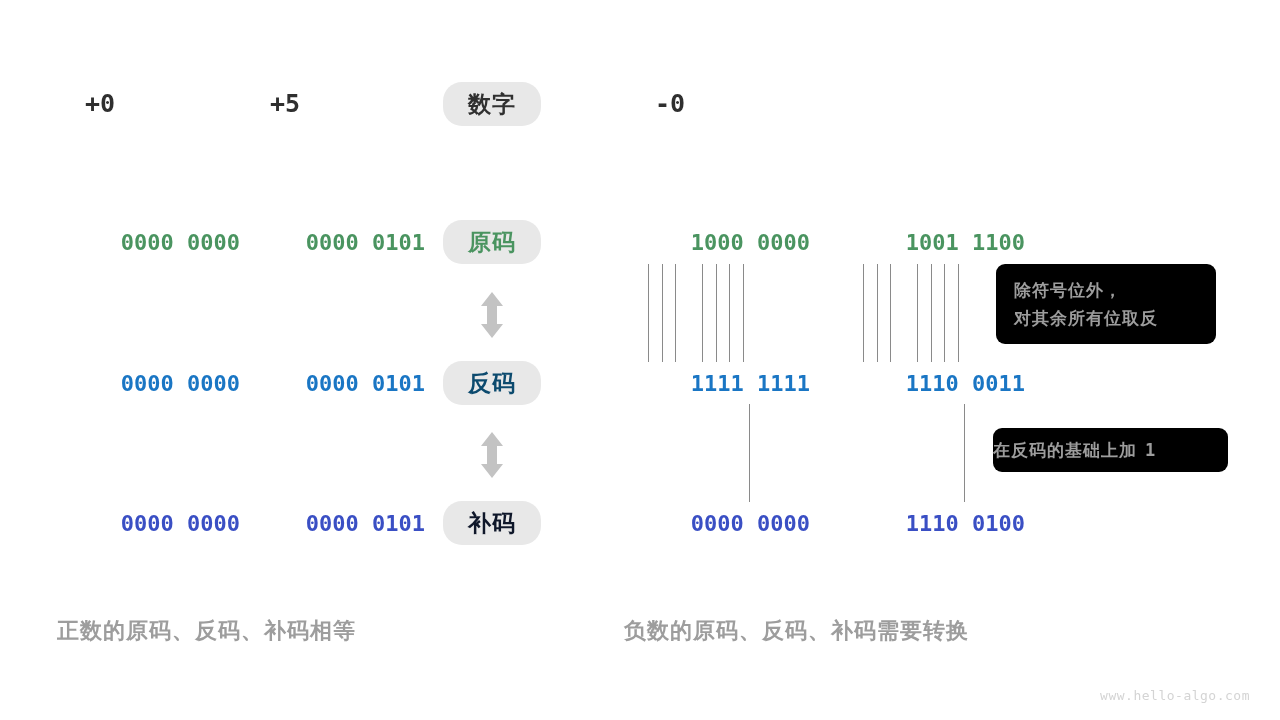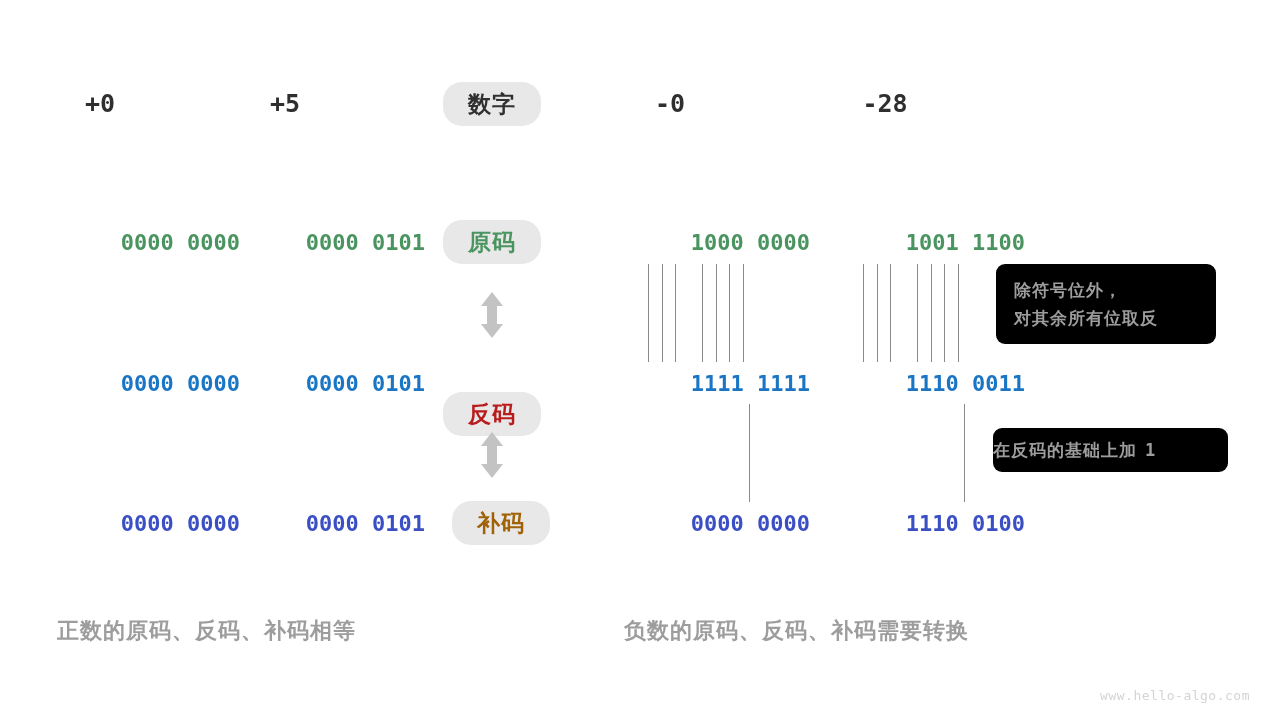--- a/index.html
+++ b/index.html
@@ -47,22 +47,22 @@
     background: #e8e8e8;
     display: flex;
     align-items: center;
     justify-content: center;
     font-size: 23px;
     font-weight: bold;
     letter-spacing: 1px;
   }
   .chip.head  { top: 82px;  color: #303030; }
   .chip.r1    { top: 220px; color: #4a9460; text-align: center; }
-  .chip.r2    { top: 361px; color: #b91c1c; margin-top: 31px; }
-  .chip.r3    { top: 501px; color: #a16207; margin-left: 9px; }
+  .chip.r2    { top: 361px; color: #0c4a6e; }
+  .chip.r3    { top: 501px; color: #0f172a; }
 
   
   .bits {
     position: absolute;
     width: 240px;
     text-align: right;
     font-family: "DejaVu Sans Mono", "Liberation Mono", monospace;
     font-size: 22px;
     font-weight: bold;
     line-height: 30px;
@@ -141,21 +141,20 @@
   }
 </style>
 </head>
 <body>
 
 <div class="stage">
 
   <div class="colhead c0">+0</div>
   <div class="colhead c1">+5</div>
   <div class="colhead c2">-0</div>
-  <div class="colhead c3">-28</div>
 
   <div class="chip head">数字</div>
   <div class="chip r1">原码</div>
   <div class="chip r2">反码</div>
   <div class="chip r3">补码</div>
 
   <div class="bits row1 c0">0000 0000</div>
   <div class="bits row1 c1">0000 0101</div>
   <div class="bits row1 c2">1000 0000</div>
   <div class="bits row1 c3">1001 1100</div>

